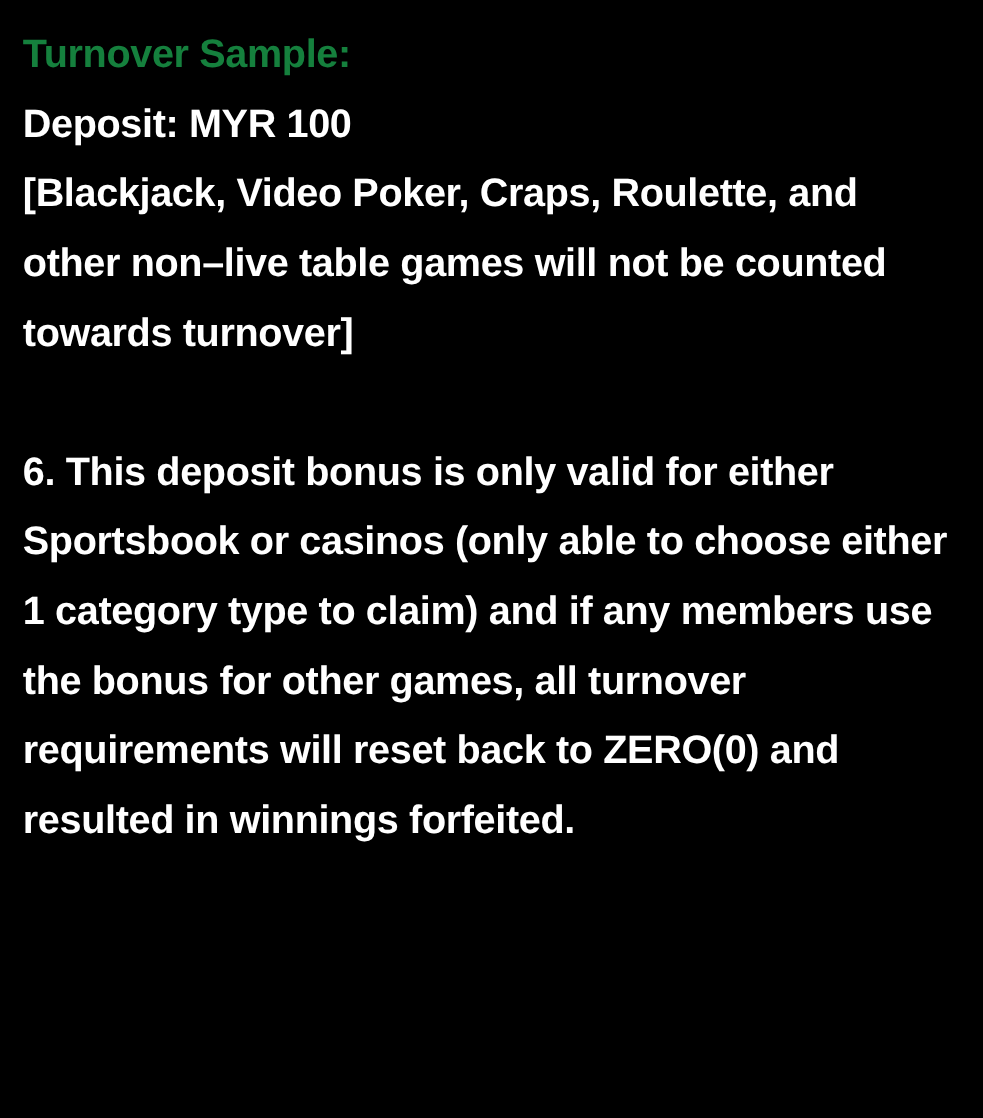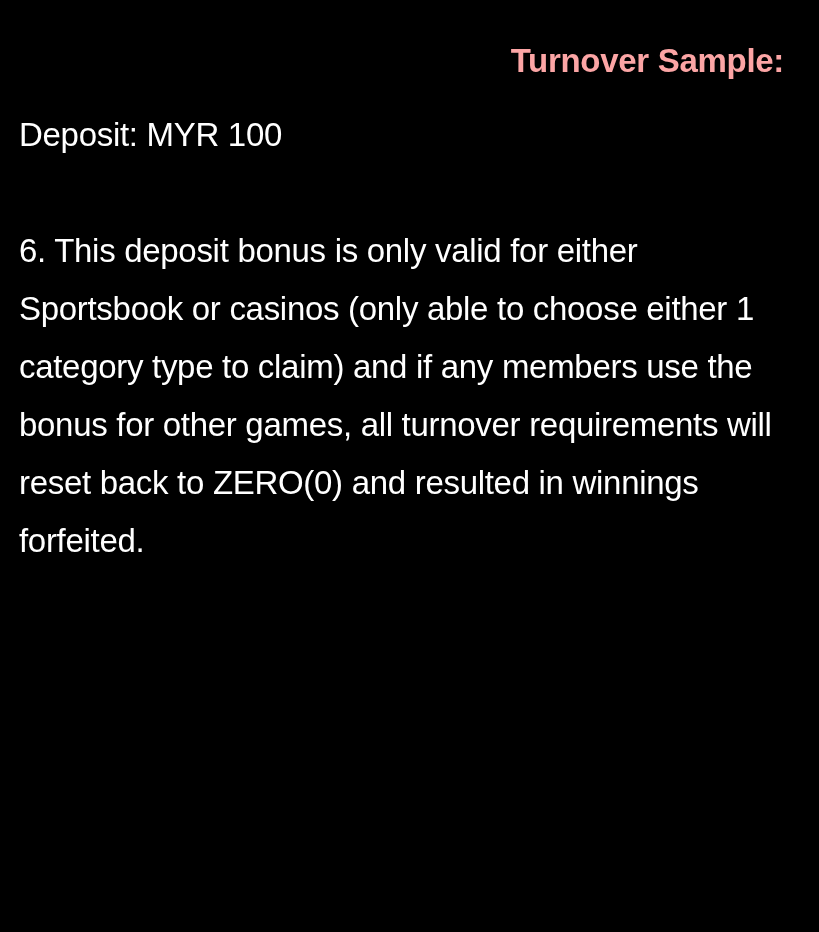--- a/index.html
+++ b/index.html
@@ -17,36 +17,36 @@
       box-sizing: border-box;
       width: 819px;
       height: 932px;
       padding: 16px 19px 0 19px;
       color: #ffffff;
       font-size: 33px;
       line-height: 58px;
       letter-spacing: -0.3px;
     }
     .heading {
-      margin: 16px;
+      margin: 0;
       font-size: 33px;
       line-height: 58px;
       font-weight: 700;
-      color: #fca5a5;
-      text-align: right;
+      color: #15803d;
     }
     .line {
       margin: 0;
-      font-weight: 400;
+      font-weight: 700;
     }
     .spacer {
       height: 58px;
     }
   </style>
 </head>
 <body>
 
 <div class="terms-section">
   <h1 class="heading">Turnover Sample:</h1>
   <p class="line">Deposit: MYR 100</p>
+  <p class="line">[Blackjack, Video Poker, Craps, Roulette, and other non–live table games will not be counted towards turnover]</p>
   <div class="spacer"></div>
   <p class="line">6. This deposit bonus is only valid for either Sportsbook or casinos (only able to choose either 1 category type to claim) and if any members use the bonus for other games, all turnover requirements will reset back to ZERO(0) and resulted in winnings forfeited.</p>
 </div>
 
 </body></html>

